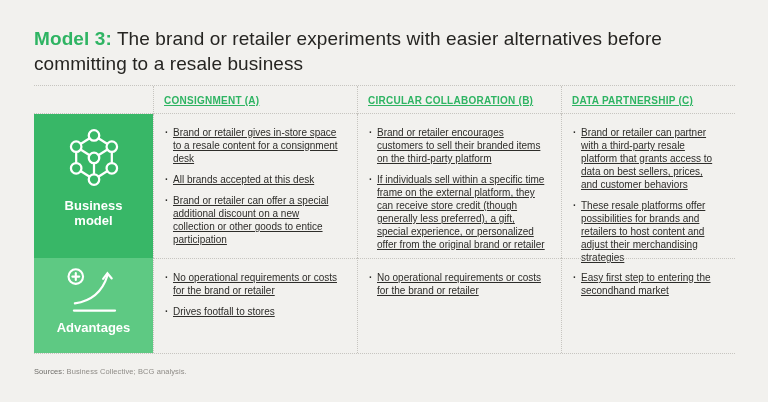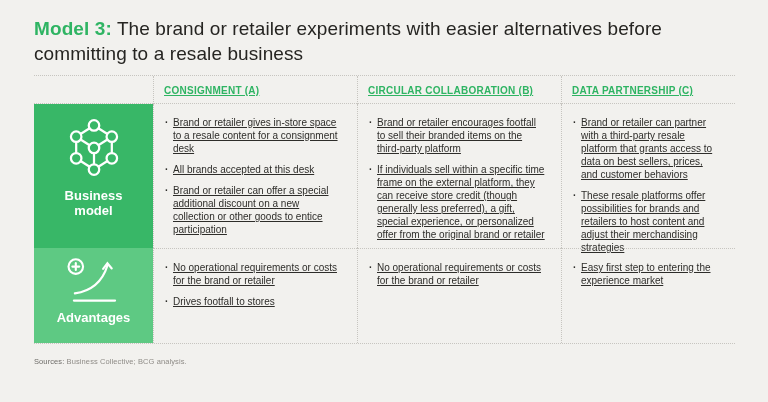--- a/index.html
+++ b/index.html
@@ -11,21 +11,21 @@
     --ink:#2e2d2a;
     --muted:#8f8c87;
   }
   *{margin:0;padding:0;box-sizing:border-box;}
   html,body{width:768px;height:402px;overflow:hidden;}
   body{
     background:var(--bg);
     font-family:"Liberation Sans","DejaVu Sans",sans-serif;
     color:var(--ink);
   }
-  .slide{padding:16px 33px 0 34px;}
+  .slide{padding:26px 33px 0 34px;}
   .title{
     font-size:19px;
     line-height:25px;
     font-weight:normal;
     color:#262522;
     max-width:675px;
     letter-spacing:.1px;
   }
   .title-accent{color:var(--accent);font-weight:bold;}
   .grid{
@@ -108,21 +108,21 @@
         </g>
       </svg>
       <div class="side-label">Business model</div>
     </div>
     <div class="cell body-cell vline">
       <div class="bullet">Brand or retailer gives in-store space to a resale content for a consignment desk</div>
       <div class="bullet">All brands accepted at this desk</div>
       <div class="bullet">Brand or retailer can offer a special additional discount on a new collection or other goods to entice participation</div>
     </div>
     <div class="cell body-cell vline">
-      <div class="bullet">Brand or retailer encourages footfall to sell their branded items on the third-party platform</div>
+      <div class="bullet">Brand or retailer encourages customers to sell their branded items on the third-party platform</div>
       <div class="bullet">If individuals sell within a specific time frame on the external platform, they can receive store credit (though generally less preferred), a gift, special experience, or personalized offer from the original brand or retailer</div>
     </div>
     <div class="cell body-cell vline">
       <div class="bullet">Brand or retailer can partner with a third-party resale platform that grants access to data on best sellers, prices, and customer behaviors</div>
       <div class="bullet">These resale platforms offer possibilities for brands and retailers to host content and adjust their merchandising strategies</div>
     </div>
 
     <div class="cell side-cell side-adv">
       <svg class="icon-svg" width="58" height="46" viewBox="0 0 60 48">
         <g stroke="#ffffff" stroke-width="2.2" fill="none" stroke-linecap="round">
@@ -137,20 +137,20 @@
       <div class="side-label">Advantages</div>
     </div>
     <div class="cell body-cell vline adv-row">
       <div class="bullet">No operational requirements or costs for the brand or retailer</div>
       <div class="bullet">Drives footfall to stores</div>
     </div>
     <div class="cell body-cell vline adv-row">
       <div class="bullet">No operational requirements or costs for the brand or retailer</div>
     </div>
     <div class="cell body-cell vline adv-row">
-      <div class="bullet">Easy first step to entering the experience market</div>
+      <div class="bullet">Easy first step to entering the secondhand market</div>
     </div>
 
   </div>
 
   <div class="footer"><span class="sources-label">Sources:</span> <span>Business Collective; BCG analysis.</span></div>
 
 </div>
 
 </body></html>

